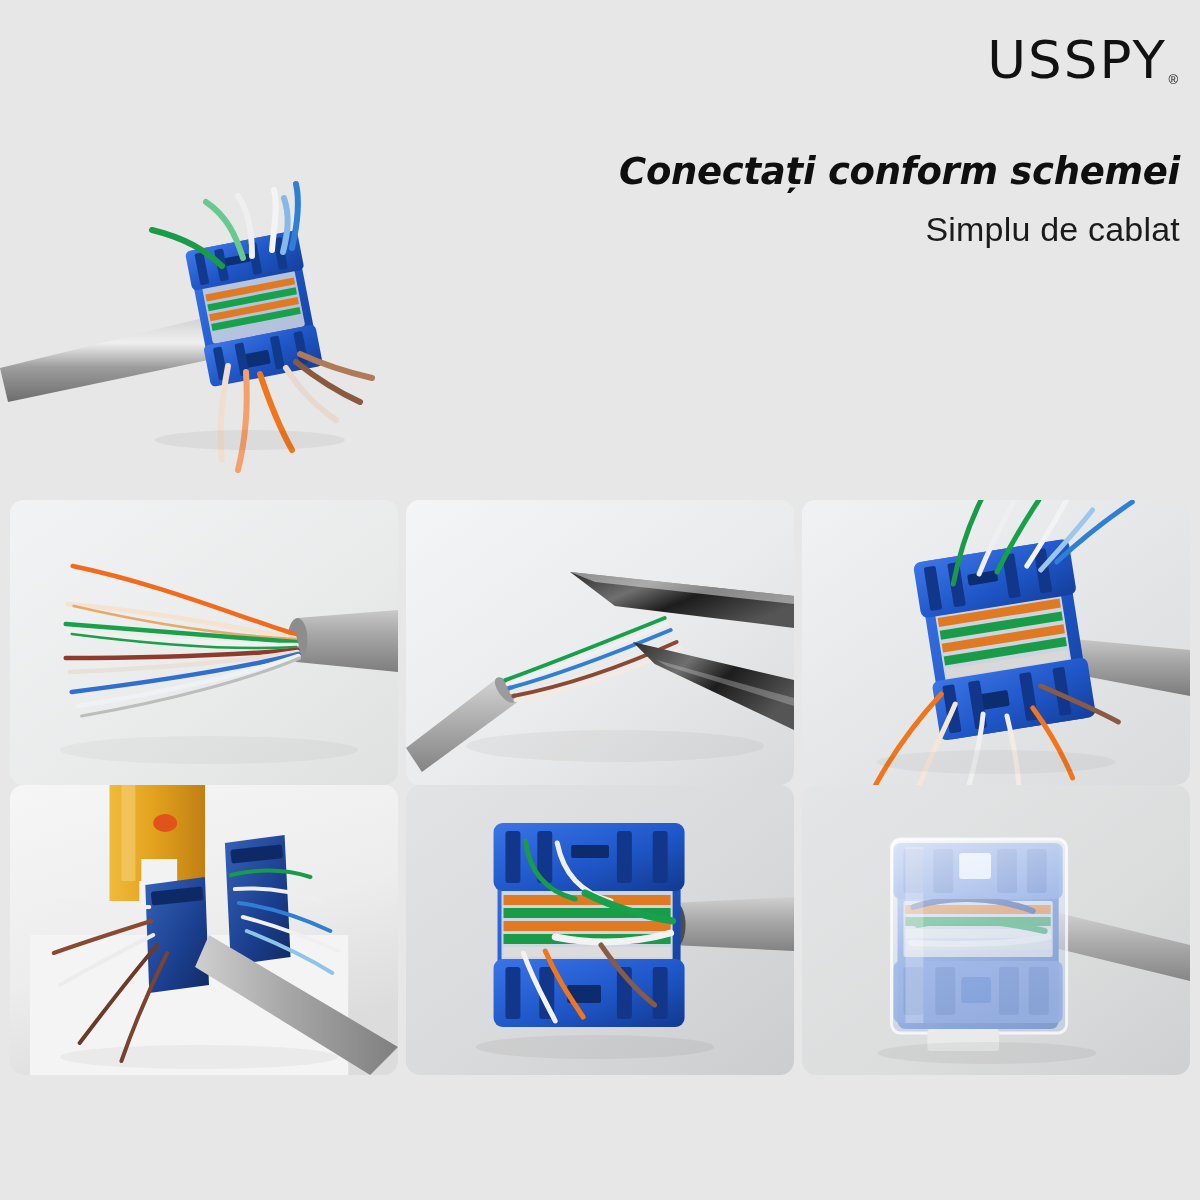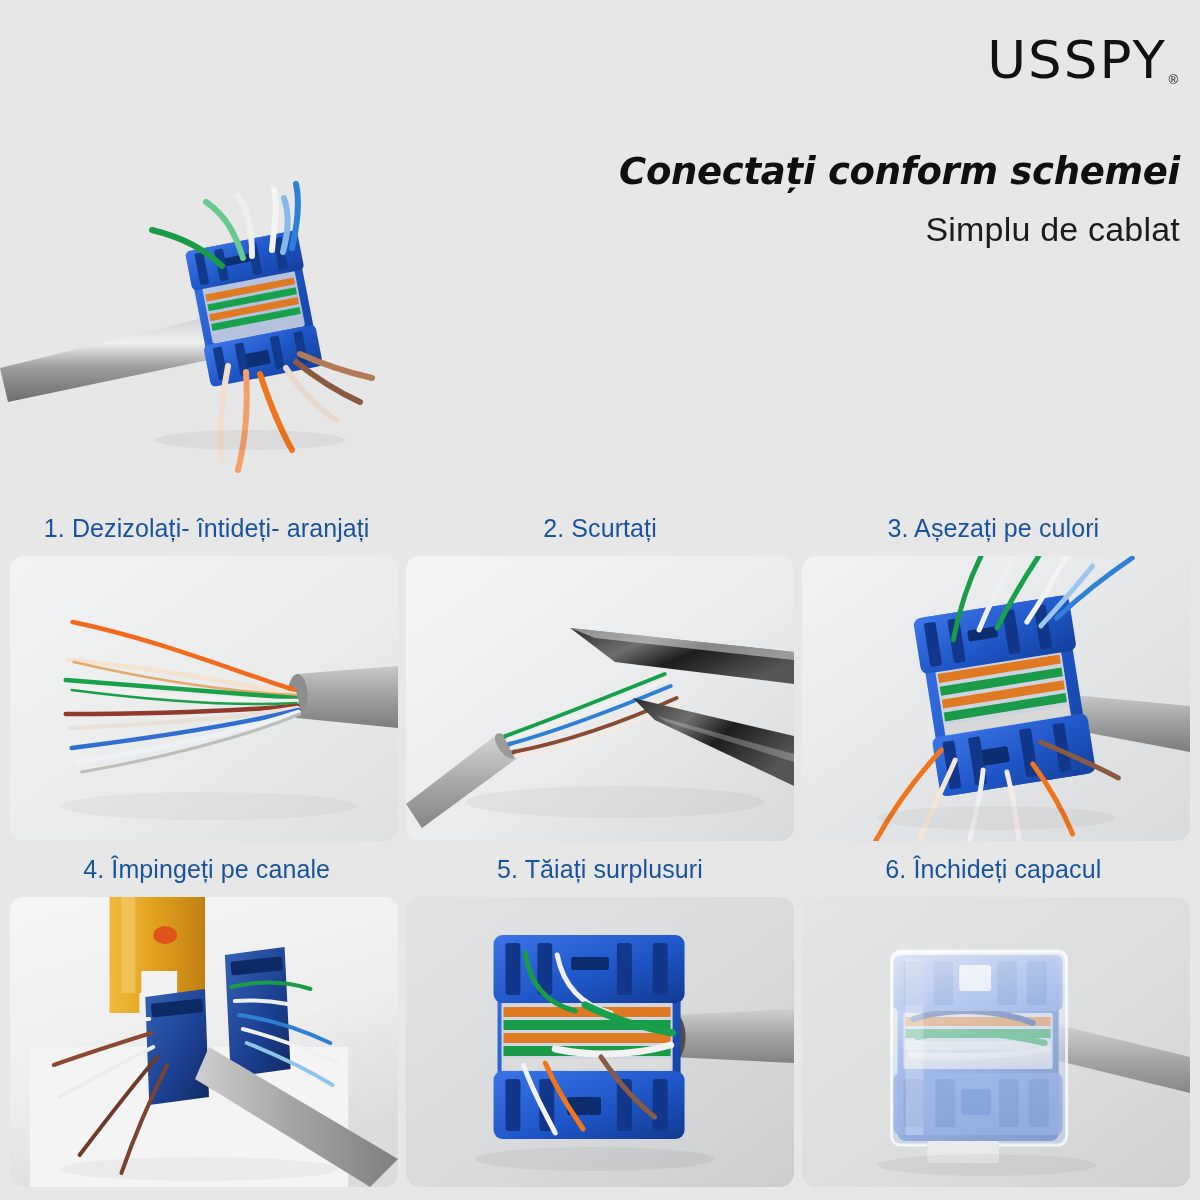--- a/index.html
+++ b/index.html
@@ -194,25 +194,20 @@
       <path d="M296 222 C316 238 338 252 360 262" stroke="#8a5a40"></path>
       <path d="M300 214 C322 224 346 232 372 238" stroke="#b07a58"></path>
     </g>
 
     <ellipse cx="250" cy="300" rx="95" ry="10" fill="#000" opacity="0.05"></ellipse>
   </svg>
 </div>
 
 <div class="grid">
 
-  <div class="label-row">
-    <div class="step-label">1. Dezizolați- întideți- aranjați</div>
-    <div class="step-label">2. Scurtați</div>
-    <div class="step-label">3. Așezați pe culori</div>
-  </div>
 
   <div class="photo-row">
 
     <div class="photo-cell">
       <svg class="photo-svg" viewBox="0 0 390 285" preserveAspectRatio="none">
         <defs>
           <linearGradient id="p1bg" x1="0" y1="0" x2="1" y2="1">
             <stop offset="0%" stop-color="#f2f3f4"></stop>
             <stop offset="60%" stop-color="#e9eaea"></stop>
             <stop offset="100%" stop-color="#dfe0e0"></stop>
@@ -352,25 +347,20 @@
           <path d="M182 214 C180 238 174 262 168 285" stroke="#efefef"></path>
           <path d="M206 216 C212 240 216 262 218 285" stroke="#f3ece6"></path>
           <path d="M232 208 C248 230 262 254 272 278" stroke="#f0761e"></path>
           <path d="M240 186 C268 198 296 210 318 222" stroke="#8a5b44"></path>
         </g>
         <ellipse cx="195" cy="262" rx="120" ry="12" fill="#000" opacity="0.04"></ellipse>
       </svg>
     </div>
   </div>
 
-  <div class="label-row">
-    <div class="step-label">4. Împingeți pe canale</div>
-    <div class="step-label">5. Tăiați surplusuri</div>
-    <div class="step-label">6. Închideți capacul</div>
-  </div>
 
   <div class="photo-row second">
 
     <div class="photo-cell">
       <svg class="photo-svg" viewBox="0 0 390 290" preserveAspectRatio="none">
         <defs>
           <linearGradient id="p4bg" x1="0" y1="0" x2="0.4" y2="1">
             <stop offset="0%" stop-color="#f6f6f6"></stop>
             <stop offset="60%" stop-color="#ededed"></stop>
             <stop offset="100%" stop-color="#dcdcdc"></stop>

